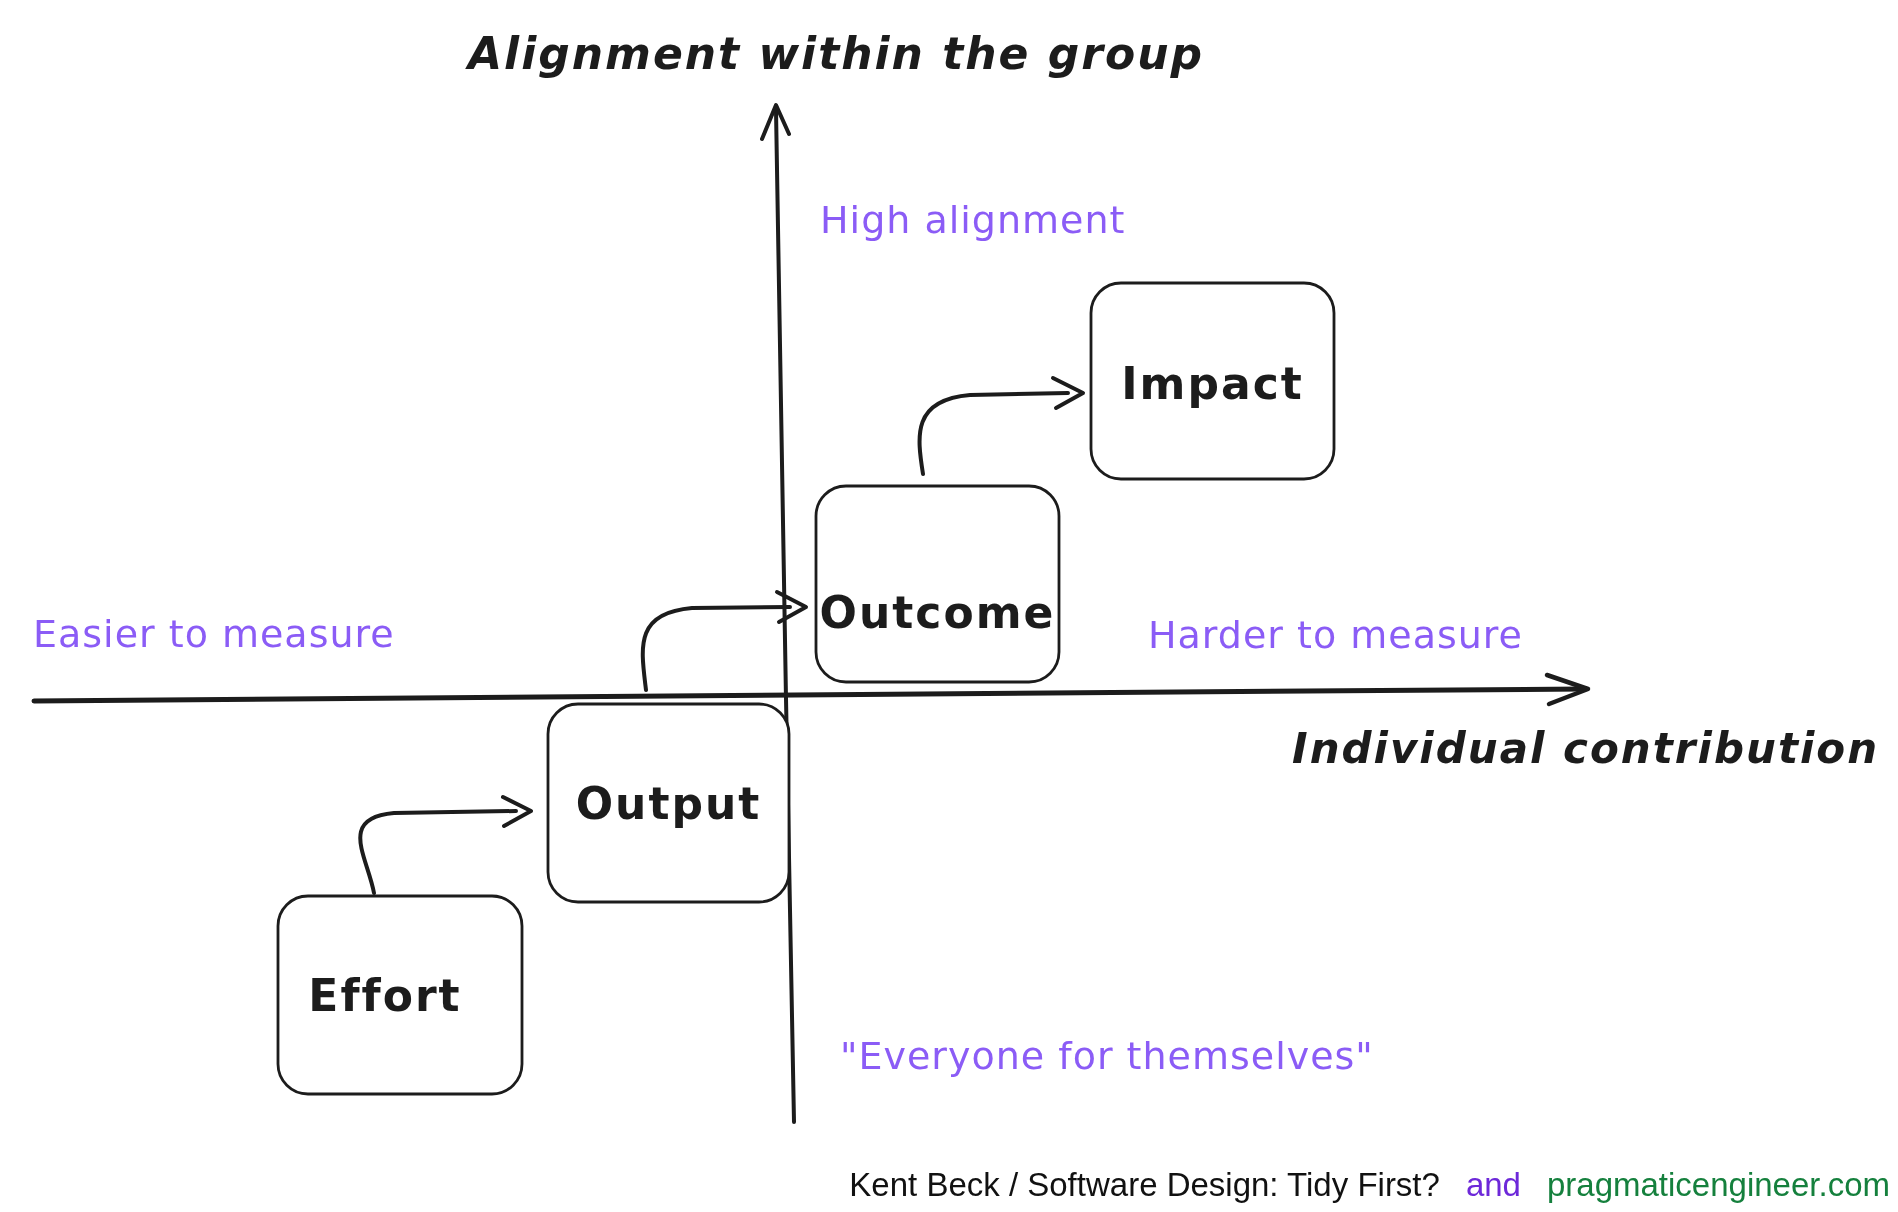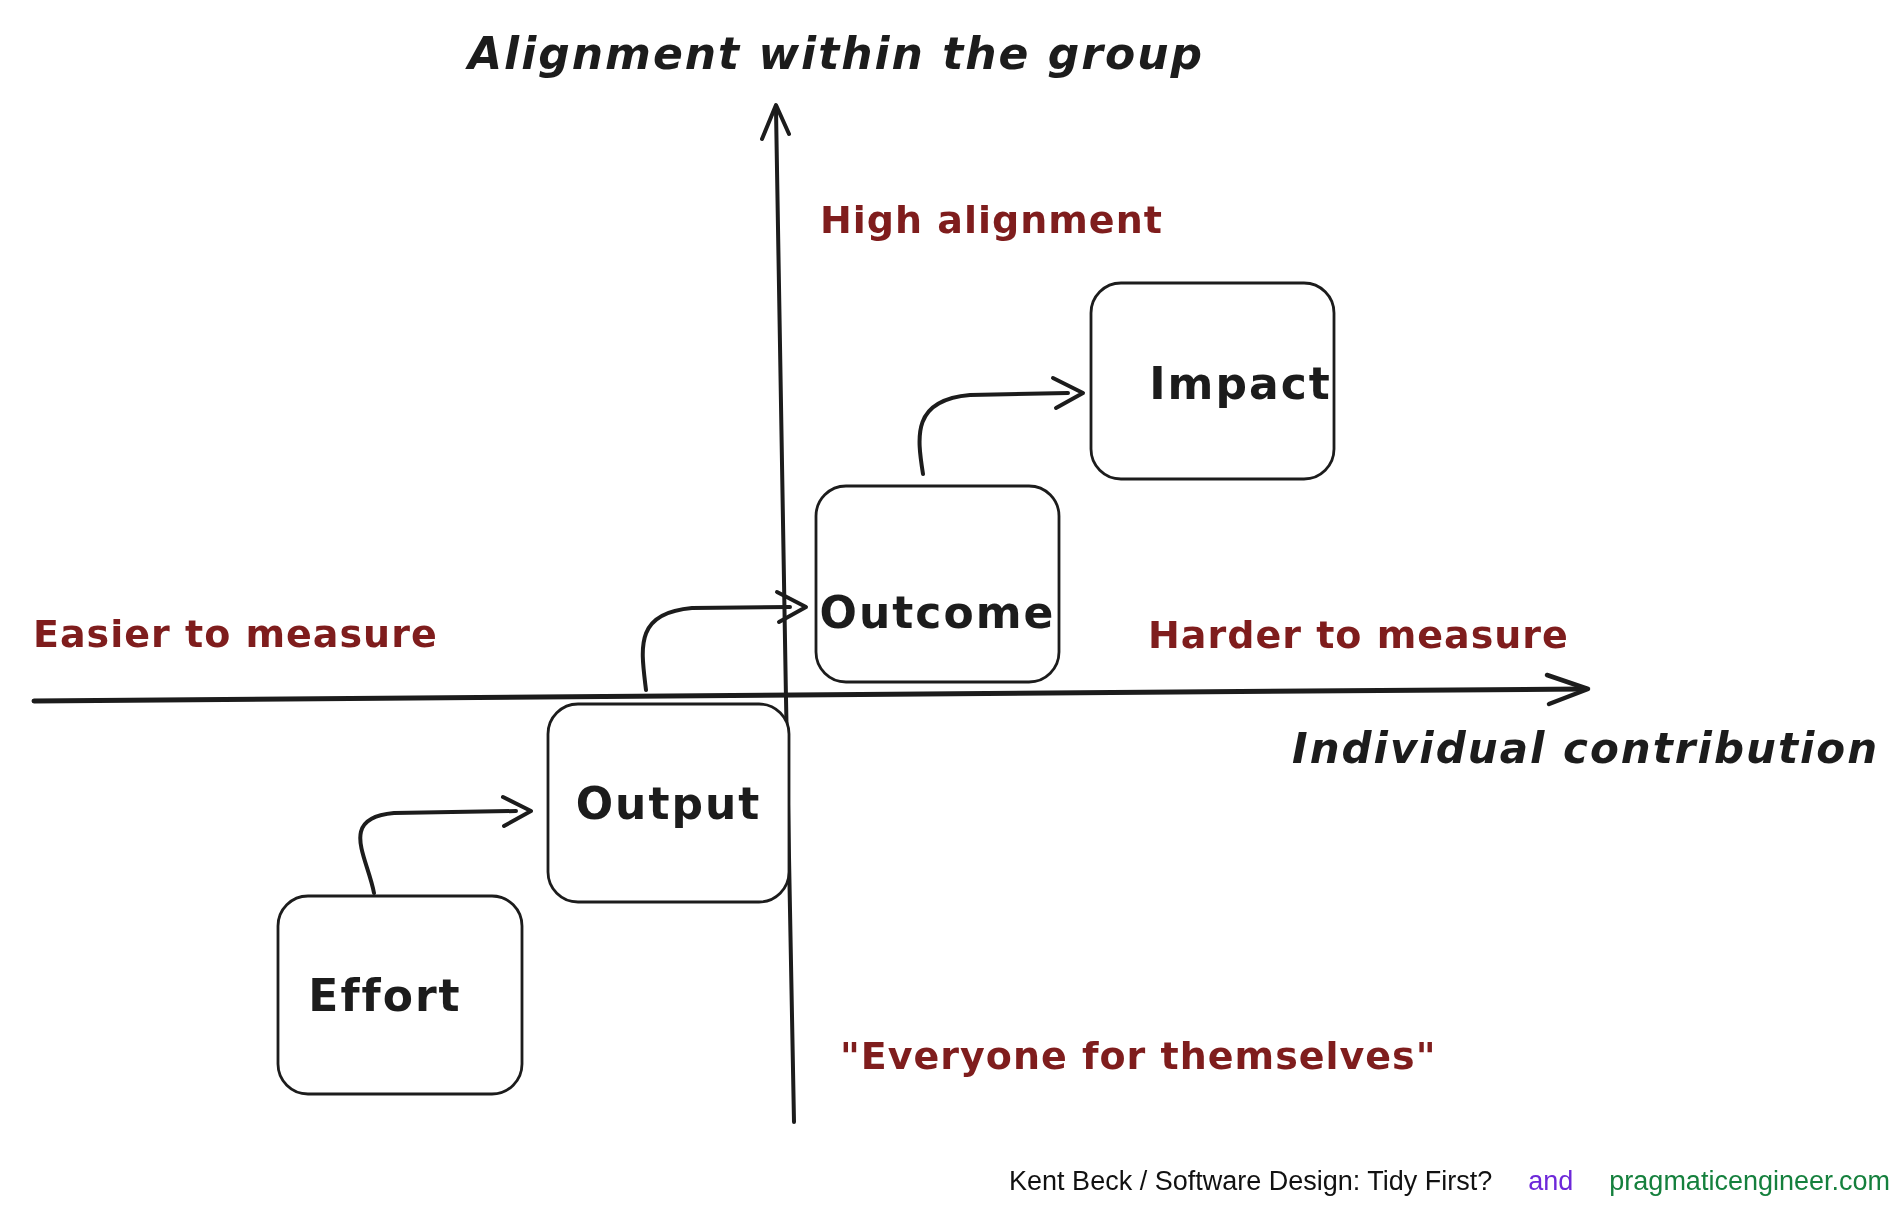--- a/index.html
+++ b/index.html
@@ -13,42 +13,42 @@
   }
   #diagram-svg{position:absolute;left:0;top:0;}
   .hand{
     position:absolute;
     font-family:"DejaVu Sans", sans-serif;
     color:#1d1d1d;
     white-space:nowrap;
     letter-spacing:1px;
   }
   .hand.black{font-weight:bold;color:#1c1c1c;font-style:italic;}
-  .hand.gray{font-weight:bold;color:#7f1d1d;}
+  .hand.gray{font-weight:normal;color:#8b5cf6;}
   .axis-title-y{left:436px;top:28px;width:800px;text-align:center;font-size:44px;letter-spacing:2px;}
   .lbl-high{left:820px;top:198px;font-size:38px;}
   .lbl-easier{left:33px;top:612px;font-size:38px;}
   .lbl-harder{left:1148px;top:613px;font-size:38px;}
   .axis-title-x{left:1268px;top:724px;font-size:42px;letter-spacing:2px;margin-left:24px;}
   .lbl-everyone{left:840px;top:1034px;font-size:38px;}
   .node-label{
     position:absolute;
     display:flex;align-items:center;justify-content:center;
     font-size:44px;font-weight:bold;color:#1c1c1c;letter-spacing:2px;
   }
   .node-label.effort {left:263px; top:896px; width:244px;height:198px;}
   .node-label.output {left:548px; top:704px; width:241px;height:198px;border-radius:13px;}
   .node-label.outcome{left:816px; top:486px; width:243px;height:252px;}
-  .node-label.impact {left:1091px;top:283px; width:243px;height:200px;padding-left:28px;}
+  .node-label.impact {left:1091px;top:283px; width:243px;height:200px;}
   #footer{
     position:absolute;
     right:8px;top:1166px;
-    display:flex;align-items:baseline;gap:36px;
+    display:flex;align-items:baseline;gap:26px;
     font-family:"Liberation Sans", sans-serif;
-    font-size:27px;
+    font-size:33px;
     white-space:nowrap;
   }
   #footer .attribution{color:#111111;}
   #footer .conj{color:#6d28d9;}
   #footer .site{color:#15803d;text-decoration:none;}
 </style>
 </head>
 <body>
 
 <div id="canvas">

